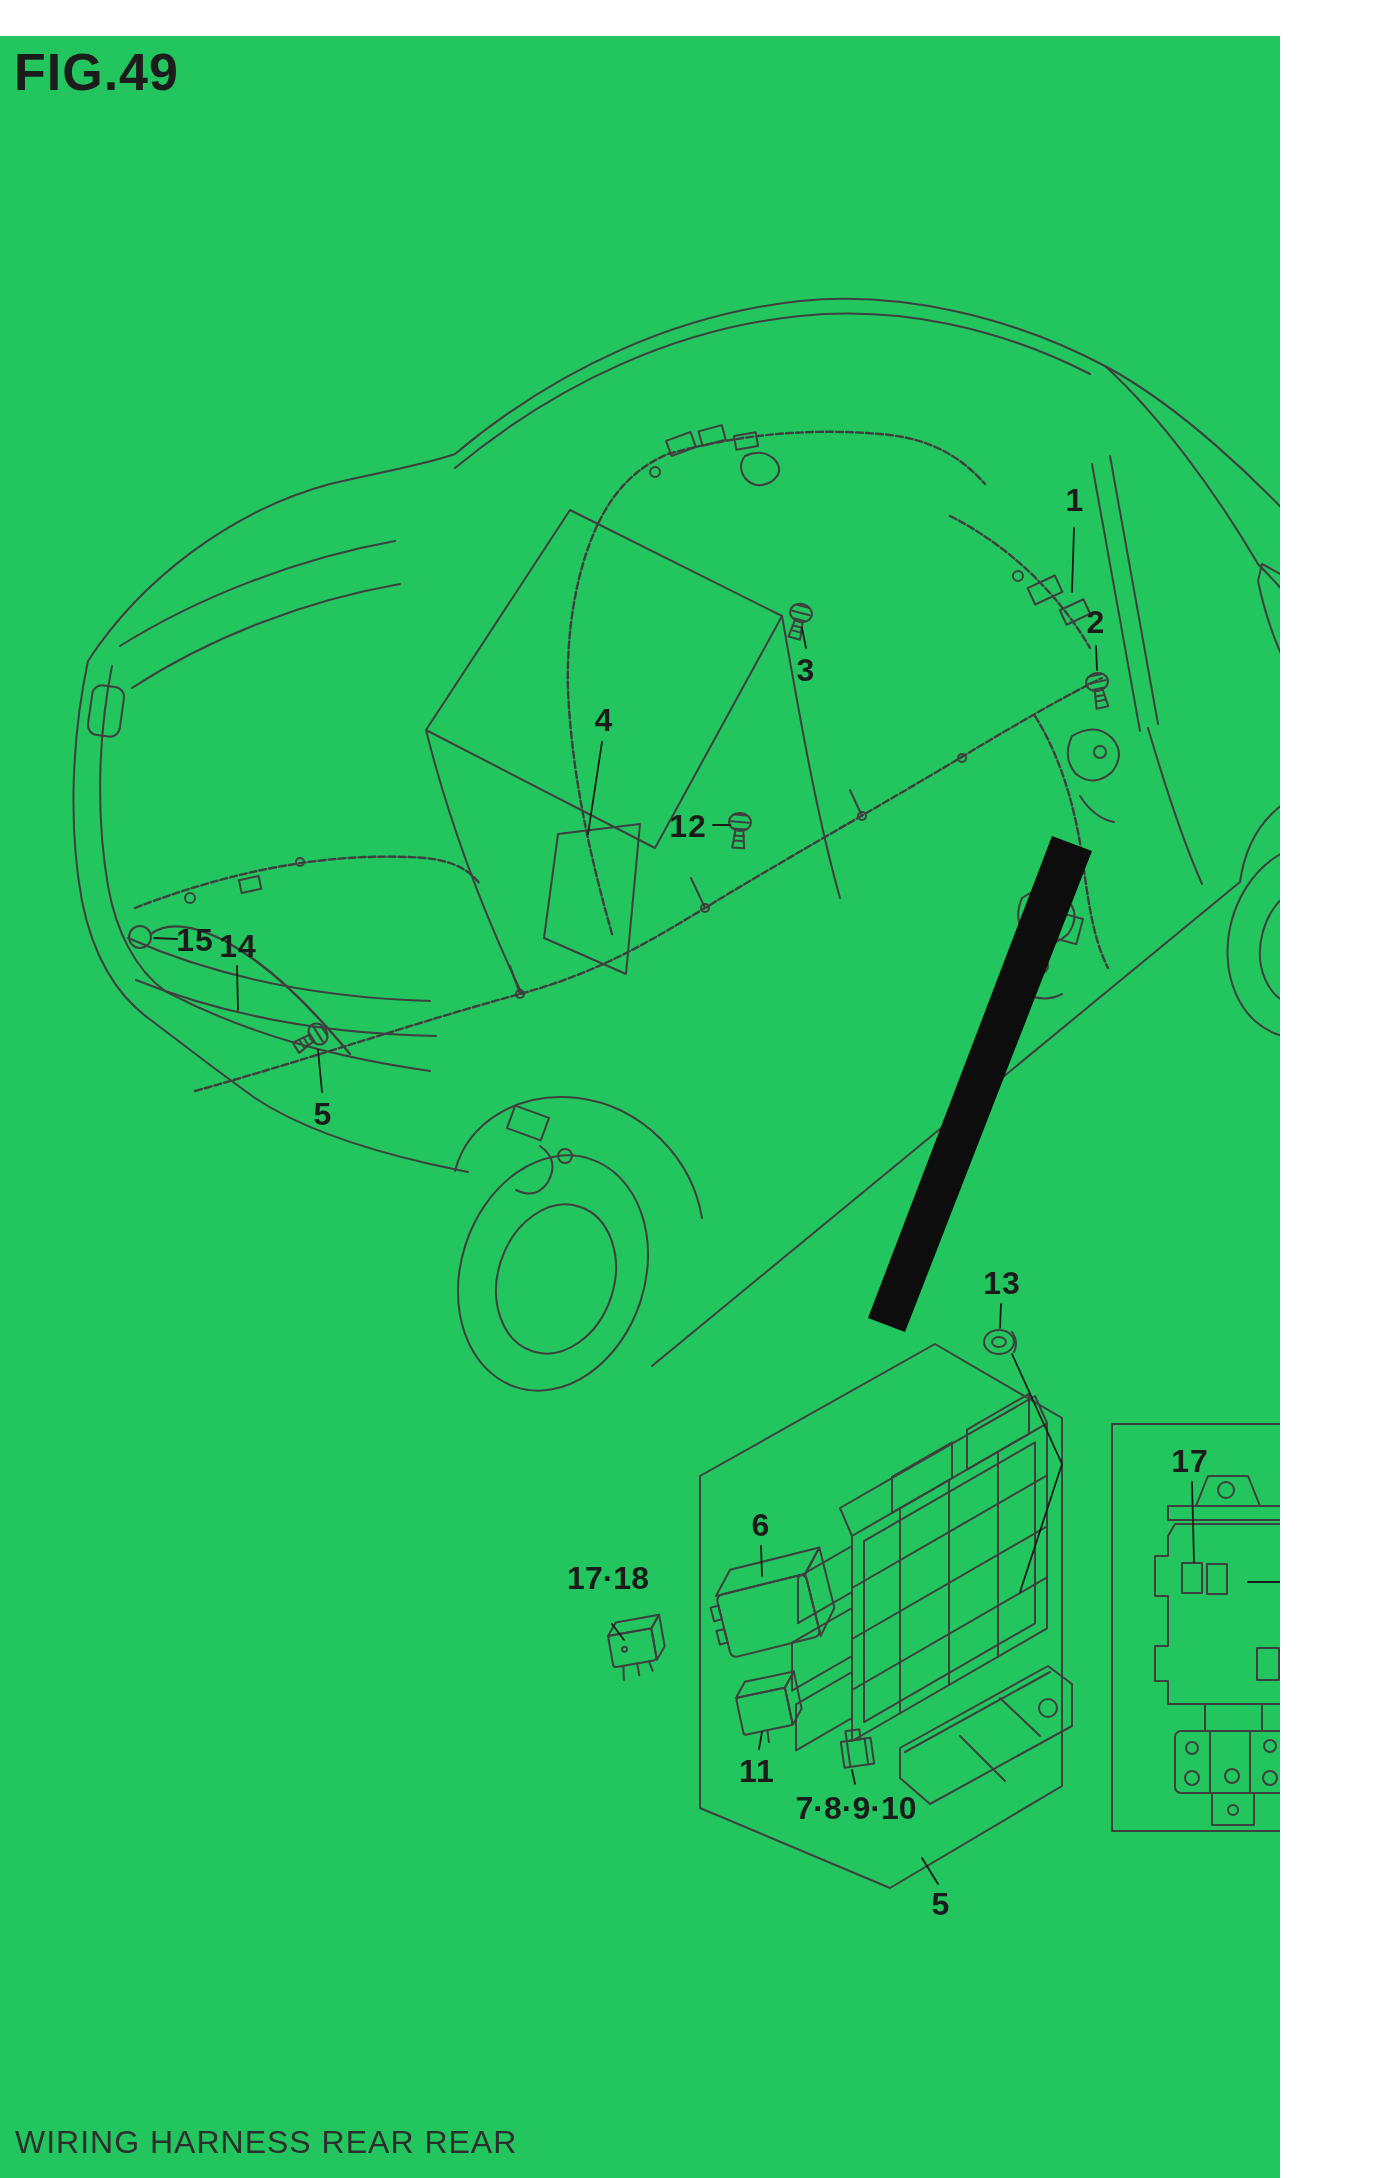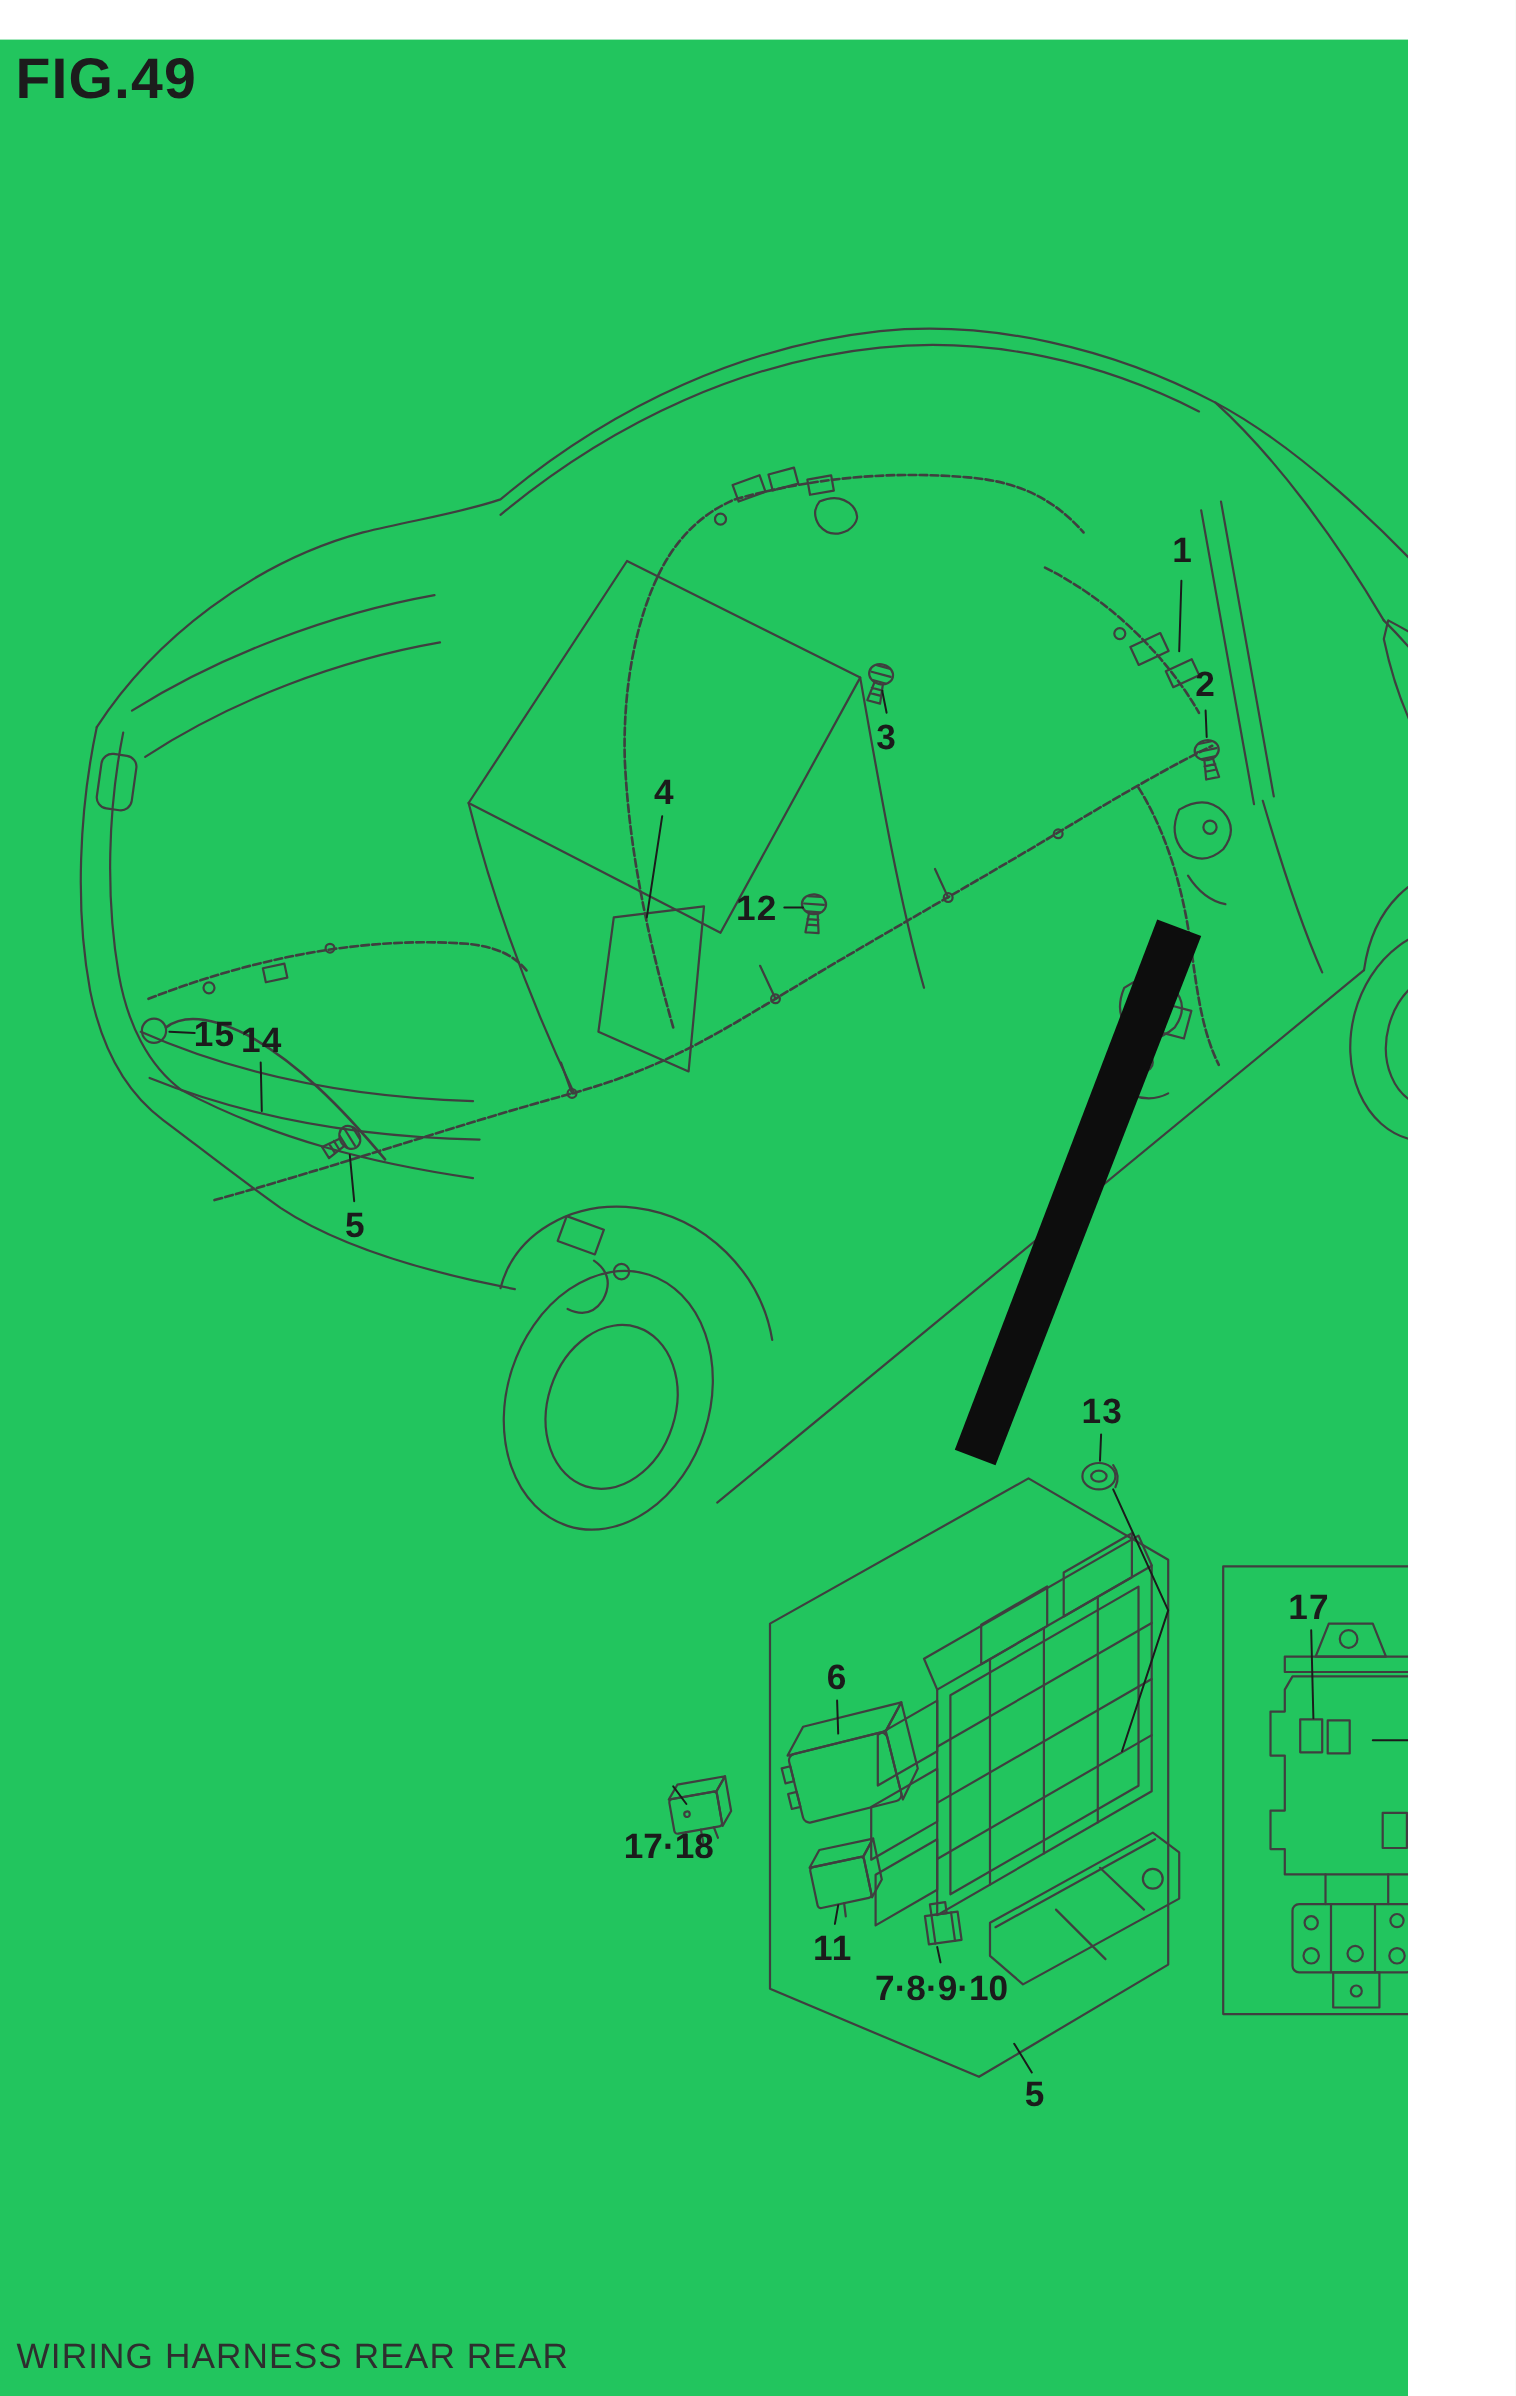--- a/index.html
+++ b/index.html
@@ -281,21 +281,21 @@
   <div class="callout" style="left:1075px;top:464px">1</div>
   <div class="callout" style="left:1096px;top:586px">2</div>
   <div class="callout" style="left:806px;top:634px">3</div>
   <div class="callout" style="left:604px;top:684px">4</div>
   <div class="callout" style="left:688px;top:790px">12</div>
   <div class="callout" style="left:195px;top:904px">15</div>
   <div class="callout" style="left:238px;top:910px">14</div>
   <div class="callout" style="left:323px;top:1078px">5</div>
   <div class="callout" style="left:1002px;top:1247px">13</div>
   <div class="callout" style="left:761px;top:1489px">6</div>
-  <div class="callout small-dots" style="left:608px;top:1643px">17·18</div>
+  <div class="callout small-dots" style="left:608px;top:1542px">17·18</div>
   <div class="callout" style="left:757px;top:1735px">11</div>
   <div class="callout small-dots" style="left:856px;top:1772px">7·8·9·10</div>
   <div class="callout" style="left:941px;top:1868px">5</div>
   <div class="callout" style="left:1190px;top:1425px">17</div>
   <div class="callout" style="left:1323px;top:1547px">18</div>
 
   <div class="footer">
     <div class="caption">WIRING HARNESS REAR REAR</div>
   </div>
 

